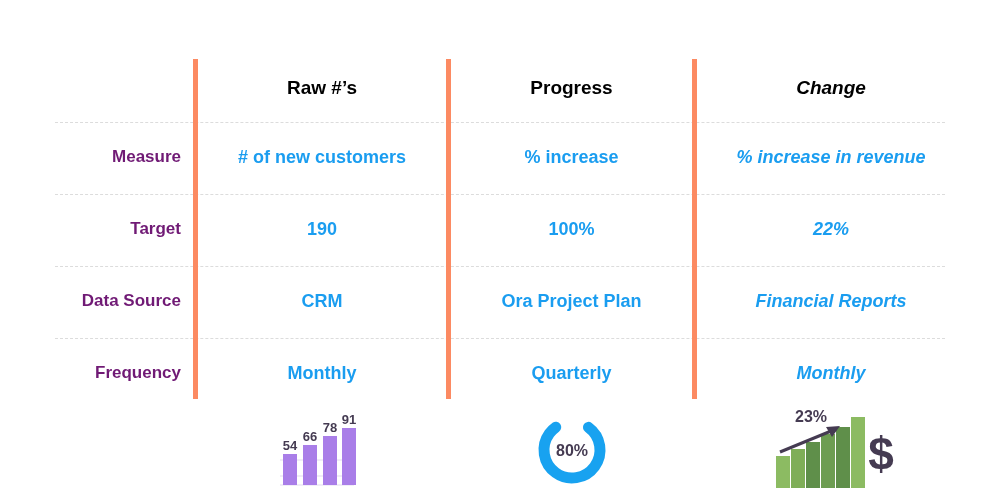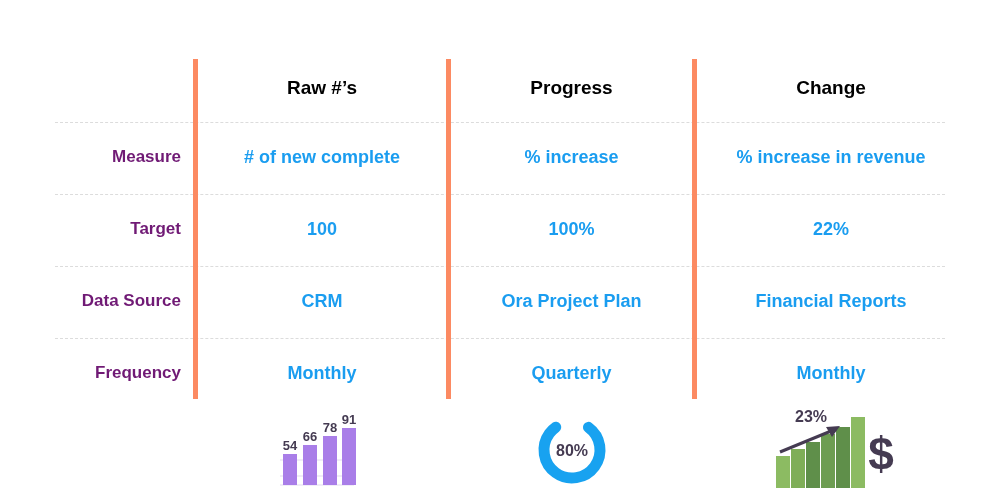--- a/index.html
+++ b/index.html
@@ -57,21 +57,21 @@
   .cell.label {
     left: 0;
     width: 181px;
     justify-content: flex-end;
     color: #701a75;
     font-weight: bold;
     font-size: 17px;
   }
   .cell.colA { left: 198px; width: 248px; justify-content: center; }
   .cell.colB { left: 451px; width: 241px; justify-content: center; }
-  .cell.colC { left: 697px; width: 268px; justify-content: center; }
+  .cell.colC { left: 697px; width: 268px; justify-content: center; font-style: italic; }
 
   .hdr {
     top: 62px; height: 44px;
     color: #000000;
     font-weight: bold;
     font-size: 19px;
   }
   .val {
     color: #1a9df0;
     font-weight: bold;
@@ -114,26 +114,26 @@
 
   <div class="vrule v1"></div>
   <div class="vrule v2"></div>
   <div class="vrule v3"></div>
 
   <div class="cell colA hdr">Raw #’s</div>
   <div class="cell colB hdr">Progress</div>
   <div class="cell colC hdr">Change</div>
 
   <div class="cell label row1">Measure</div>
-  <div class="cell colA row1 val"># of new complete</div>
+  <div class="cell colA row1 val"># of new customers</div>
   <div class="cell colB row1 val">% increase</div>
   <div class="cell colC row1 val">% increase in revenue</div>
 
   <div class="cell label row2">Target</div>
-  <div class="cell colA row2 val">100</div>
+  <div class="cell colA row2 val">190</div>
   <div class="cell colB row2 val">100%</div>
   <div class="cell colC row2 val">22%</div>
 
   <div class="cell label row3">Data Source</div>
   <div class="cell colA row3 val">CRM</div>
   <div class="cell colB row3 val">Ora Project Plan</div>
   <div class="cell colC row3 val">Financial Reports</div>
 
   <div class="cell label row4">Frequency</div>
   <div class="cell colA row4 val">Monthly</div>

